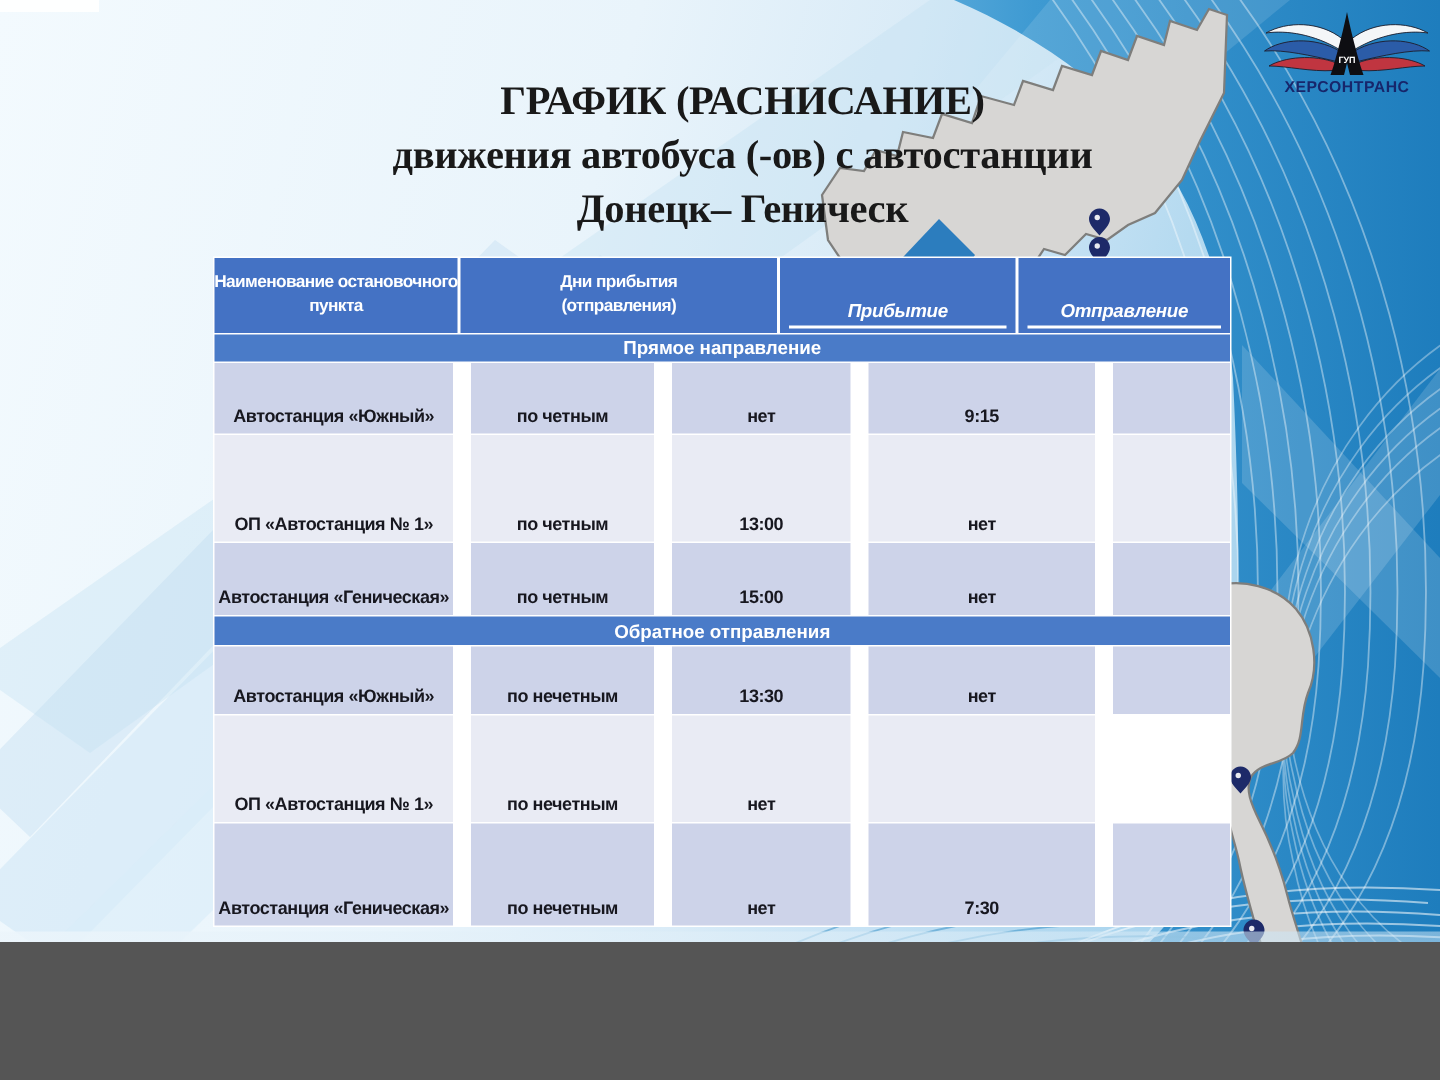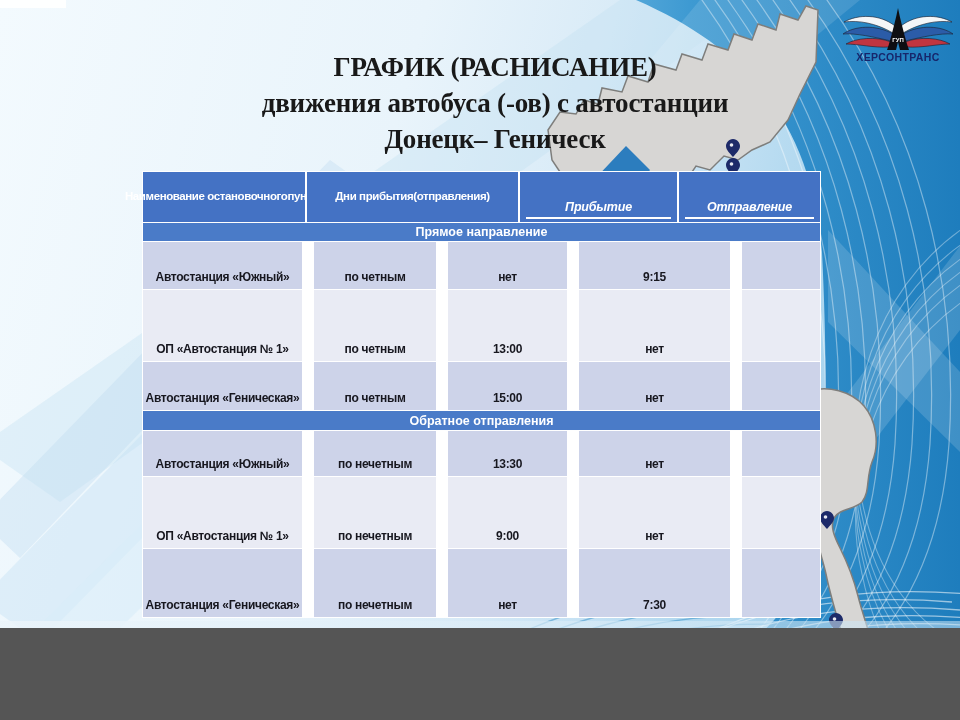--- a/index.html
+++ b/index.html
@@ -20,21 +20,21 @@
     font-size:27px;line-height:1.33;color:#191919;letter-spacing:-.2px;
   }
 
   
   .logo{position:absolute;right:6px;top:6px;width:112px;height:58px;z-index:4;}
 
   
   .sched{position:absolute;left:142px;top:171px;width:679px;z-index:3;background:#fff;padding:1px;box-sizing:border-box;}
   .t-head{display:grid;grid-template-columns:162px 211px 157px 1fr;column-gap:2px;height:50px;}
   .t-head .hcell{background:#4472C4;color:#fff;font-weight:bold;}
-  .hcell.center{display:flex;flex-direction:row;align-items:center;justify-content:center;text-align:center;}
+  .hcell.center{display:flex;flex-direction:column;align-items:center;justify-content:center;text-align:center;}
   .hcell.bottom{display:flex;flex-direction:column;justify-content:flex-end;font-style:italic;}
   .hline{display:block;white-space:nowrap;font-size:11.5px;letter-spacing:-.4px;line-height:1.35;}
   .ul-label{display:block;width:92%;margin:0 auto 3px;text-align:center;font-size:12.5px;letter-spacing:-.2px;
     border-bottom:2px solid #fff;padding-bottom:3px;}
   .t-band{margin-top:1px;background:#4A7BC8;color:#fff;font-weight:bold;font-size:12.5px;
     display:flex;align-items:center;justify-content:center;text-align:center;}
   .band-a{height:18px;}
   .band-b{height:19px;}
   .t-row{display:grid;grid-template-columns:159px 122px 119px 151px 1fr;column-gap:12px;margin-top:1px;}
   .t-row .cell{display:flex;align-items:flex-end;justify-content:center;
@@ -220,21 +220,20 @@
       <div class="cell">Автостанция «Южный»</div>
       <div class="cell">по нечетным</div>
       <div class="cell">13:30</div>
       <div class="cell">нет</div>
       <div class="cell"></div>
     </div>
 
     <div class="t-row c-light h5">
       <div class="cell">ОП «Автостанция № 1»</div>
       <div class="cell">по нечетным</div>
-      <div class="cell">9:00</div>
       <div class="cell">нет</div>
       <div class="cell"></div>
     </div>
 
     <div class="t-row c-dark h6">
       <div class="cell">Автостанция «Геническая»</div>
       <div class="cell">по нечетным</div>
       <div class="cell">нет</div>
       <div class="cell">7:30</div>
       <div class="cell"></div>

